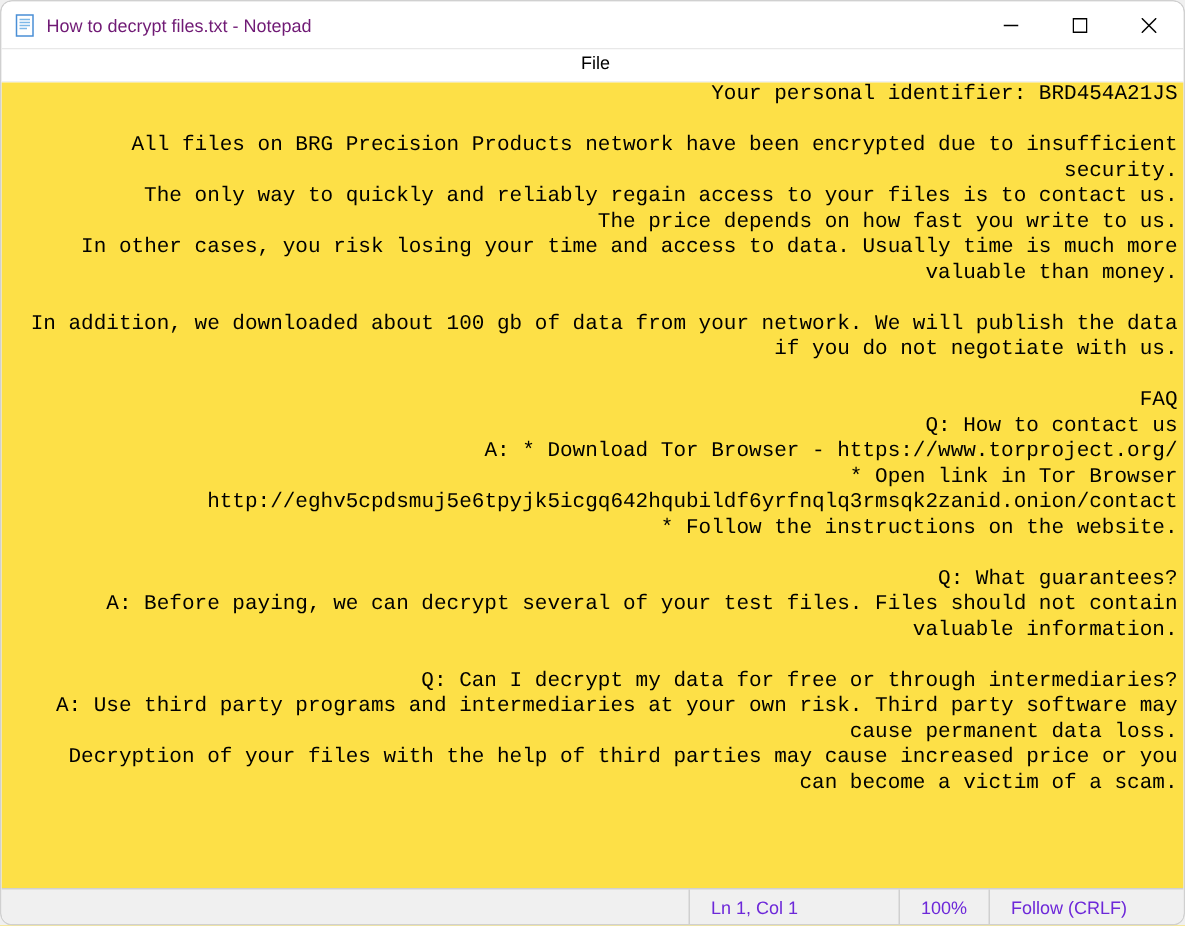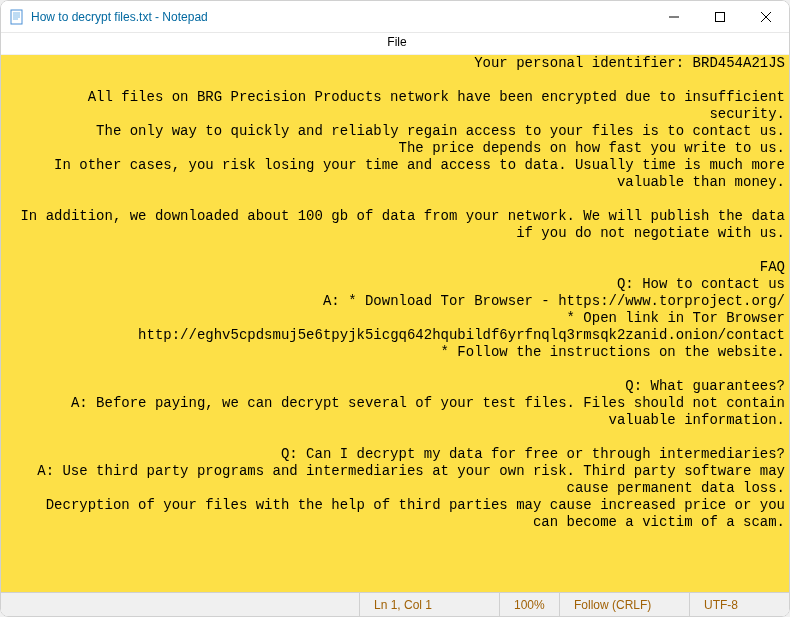--- a/index.html
+++ b/index.html
@@ -34,21 +34,21 @@
       border-bottom: 1px solid #e8e8e8;
     }
     .titlebar-icon {
       width: 16px;
       height: 16px;
       margin-right: 6px;
       flex-shrink: 0;
     }
     .titlebar-title {
       font-size: 12px;
-      color: #0369a1;
+      color: #701a75;
       flex: 1;
     }
     .window-controls {
       display: flex;
       height: 100%;
     }
     .win-btn {
       width: 46px;
       height: 100%;
       display: flex;
@@ -84,21 +84,21 @@
       background: #fde047;
       text-align: right;
     }
     .statusbar {
       height: 24px;
       background: #f0f0f0;
       border-top: 1px solid #d0d0d0;
       display: flex;
       align-items: center;
       font-size: 12px;
-      color: #a16207;
+      color: #6d28d9;
     }
     .status-cell {
       border-left: 1px solid #d0d0d0;
       padding: 0 14px;
       height: 100%;
       display: flex;
       align-items: center;
     }
     .status-spacer {
       flex: 1;
@@ -169,16 +169,15 @@
 
 Q: Can I decrypt my data for free or through intermediaries?
 A: Use third party programs and intermediaries at your own risk. Third party software may cause permanent data loss.
    Decryption of your files with the help of third parties may cause increased price or you can become a victim of a scam.</div>
 
   <div class="statusbar">
     <div class="status-spacer"></div>
     <div class="status-cell" style="min-width:140px">Ln 1, Col 1</div>
     <div class="status-cell" style="min-width:60px">100%</div>
     <div class="status-cell" style="min-width:130px">Follow (CRLF)</div>
-    <div class="status-cell" style="min-width:100px">UTF-8</div>
   </div>
 
 </div>
 
 </body></html>

